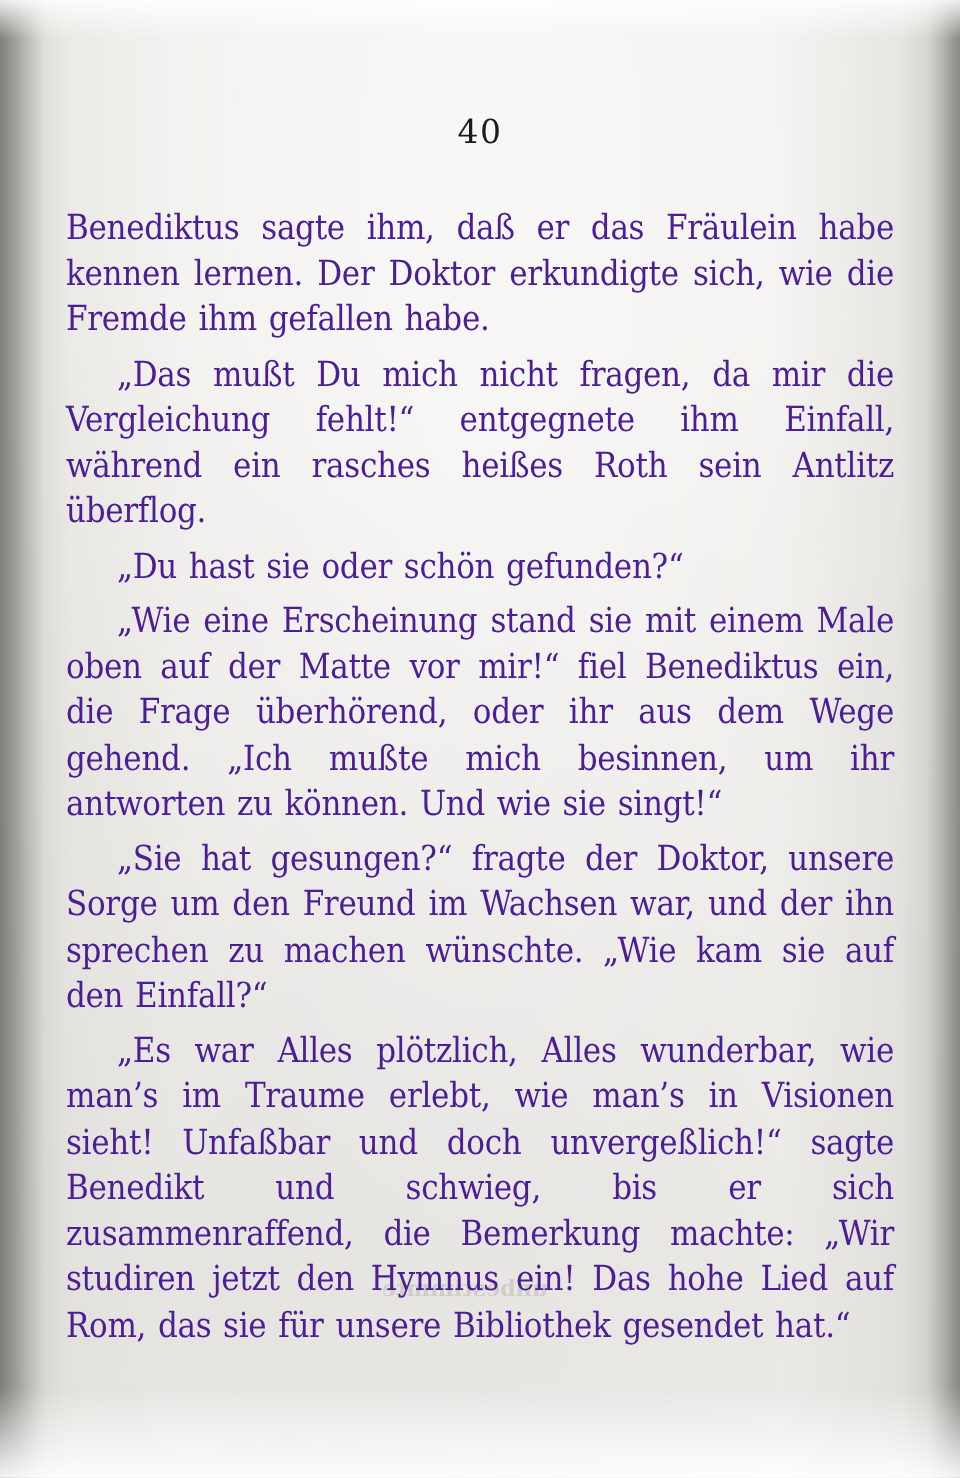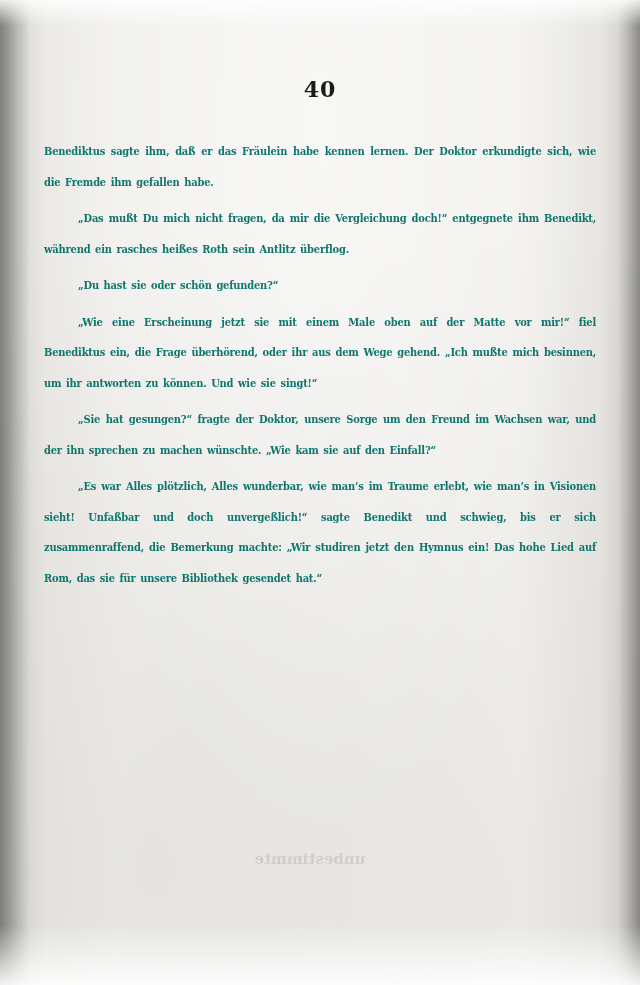--- a/index.html
+++ b/index.html
@@ -46,38 +46,37 @@
   .folio {
     position: absolute;
     top: 76px;
     left: 0;
     width: 640px;
     text-align: center;
     font-size: 22px;
     letter-spacing: 1px;
     color: #1d1b18;
     font-family: "DejaVu Serif", serif;
-    font-weight: bold;
   }
 
   .textblock {
     position: absolute;
     left: 44px;
     top: 137px;
     width: 552px;
   }
 
   
   p.para {
     margin: 0 0 6px 0;
     font-family: "DejaVu Serif", serif;
-    font-weight: 700;
-    font-size: 11px;
+    font-weight: 400;
+    font-size: 23px;
     line-height: 30.5px;
-    color: #0f766e;
+    color: #4c1d95;
     text-align: justify;
     letter-spacing: -0.2px;
     word-spacing: 1.5px;
     font-stretch: condensed;
     -webkit-font-smoothing: antialiased;
   }
   p.para.indent {
     text-indent: 34px;
   }
 
@@ -141,23 +140,23 @@
 <body>
 
 <div class="page"></div>
 
 <div class="content">
 
   <div class="folio">40</div>
 
   <div class="textblock">
     <p class="para">Benediktus sagte ihm, daß er das Fräulein habe kennen lernen.  Der Doktor erkundigte sich, wie die Fremde ihm gefallen habe.</p>
-    <p class="para indent">„Das mußt Du mich nicht fragen,  da mir die Vergleichung doch!“ entgegnete ihm Benedikt, während ein rasches heißes Roth sein Antlitz überflog.</p>
+    <p class="para indent">„Das mußt Du mich nicht fragen,  da mir die Vergleichung fehlt!“ entgegnete ihm Einfall, während ein rasches heißes Roth sein Antlitz überflog.</p>
     <p class="para indent">„Du hast sie oder schön gefunden?“</p>
-    <p class="para indent">„Wie eine Erscheinung jetzt sie mit einem Male oben auf der Matte vor mir!“ fiel Benediktus ein, die Frage überhörend, oder ihr aus dem Wege gehend. „Ich mußte mich besinnen, um ihr antworten zu können. Und wie sie singt!“</p>
+    <p class="para indent">„Wie eine Erscheinung stand sie mit einem Male oben auf der Matte vor mir!“ fiel Benediktus ein, die Frage überhörend, oder ihr aus dem Wege gehend. „Ich mußte mich besinnen, um ihr antworten zu können. Und wie sie singt!“</p>
     <p class="para indent">„Sie hat gesungen?“ fragte der Doktor, unsere Sorge um den Freund im Wachsen war, und der ihn sprechen zu machen wünschte. „Wie kam sie auf den Einfall?“</p>
     <p class="para indent">„Es war Alles plötzlich, Alles wunderbar, wie man’s im Traume erlebt, wie man’s in Visionen sieht! Unfaßbar und doch unvergeßlich!“ sagte Benedikt und schwieg, bis er sich zusammenraffend, die Bemerkung machte: „Wir studiren jetzt den Hymnus ein! Das hohe Lied auf Rom, das sie für unsere Bibliothek gesendet hat.“</p>
   </div>
 
   <div class="showthrough">unbestimmte</div>
 
   <div class="gutter-shadow"></div>
   <div class="edge-shadow-right"></div>
   <div class="edge-shadow-top"></div>
   <div class="edge-shadow-bottom"></div>

